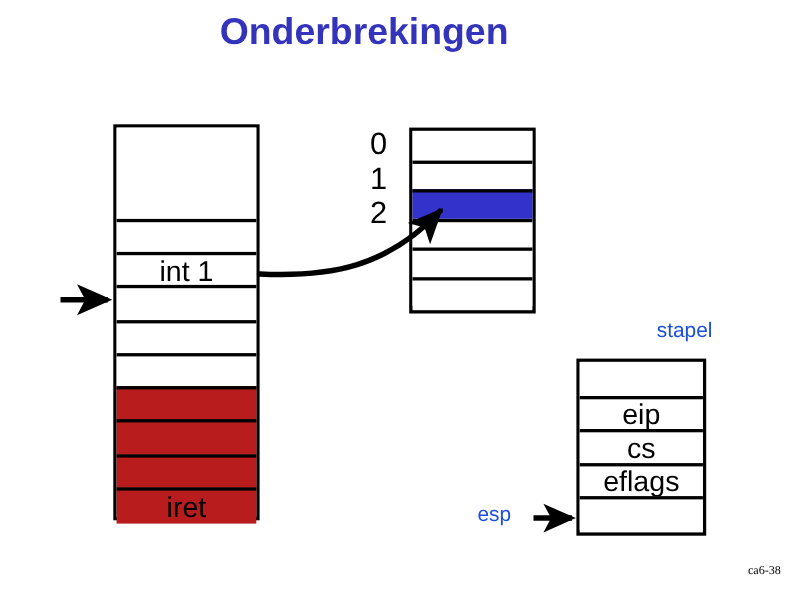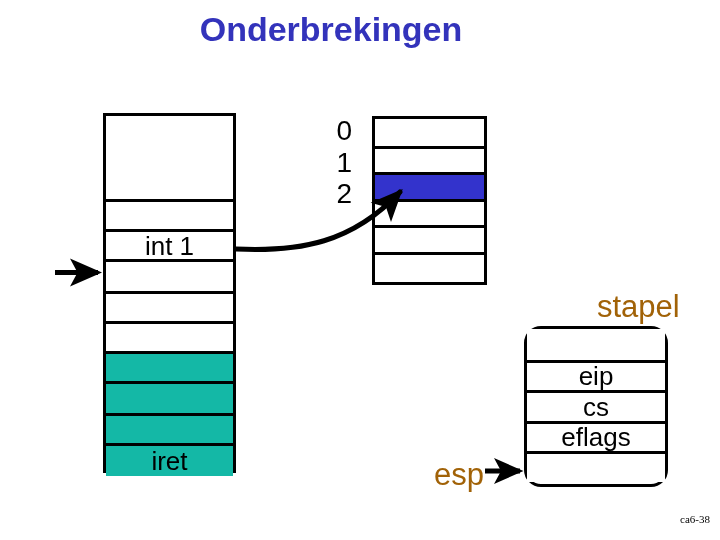--- a/index.html
+++ b/index.html
@@ -68,21 +68,21 @@
   #code-table .box-row.tall      { height: 83px; }
   #code-table .box-row.r2        { height: 30px; }
   #code-table .box-row.r3        { height: 30px; }
   #code-table .box-row.r4        { height: 32px; }
   #code-table .box-row.r5        { height: 30px; }
   #code-table .box-row.r6        { height: 30px; }
   #code-table .box-row.g1        { height: 30px; }
   #code-table .box-row.g2        { height: 32px; }
   #code-table .box-row.g3        { height: 30px; }
   #code-table .box-row.g4        { height: 33px; }
-  .green { background: #14b8a6; }
+  .green { background: #b91c1c; }
 
   
   #ivt-table {
     left: 372px;
     top: 116px;
     width: 115px;
     height: 169px;
   }
   #ivt-table .box-row { height: 26.5px; }
   .blue { background: #3333cc; }
@@ -98,32 +98,31 @@
     line-height: 1;
   }
   #ivt-num-0 { left: 312px; top: 117px; }
   #ivt-num-1 { left: 312px; top: 149px; }
   #ivt-num-2 { left: 312px; top: 180px; }
 
   
   #stack-table {
     left: 524px;
     top: 326px;
-    width: 144px;
+    width: 118px;
     height: 161px;
-    border-radius: 17px;
   }
   #stack-table .box-row { height: 30.5px; }
 
   
   .label {
     position: absolute;
     font-family: "Liberation Sans", sans-serif;
-    font-size: 31px;
-    color: #a16207;
+    font-size: 19px;
+    color: #1d4ed8;
     line-height: 1;
     white-space: nowrap;
   }
   #stapel-label { left: 597px; top: 291px; }
   #esp-label    { left: 434px; top: 459px; }
 
   .footer-note {
     position: absolute;
     left: 680px;
     top: 513px;

